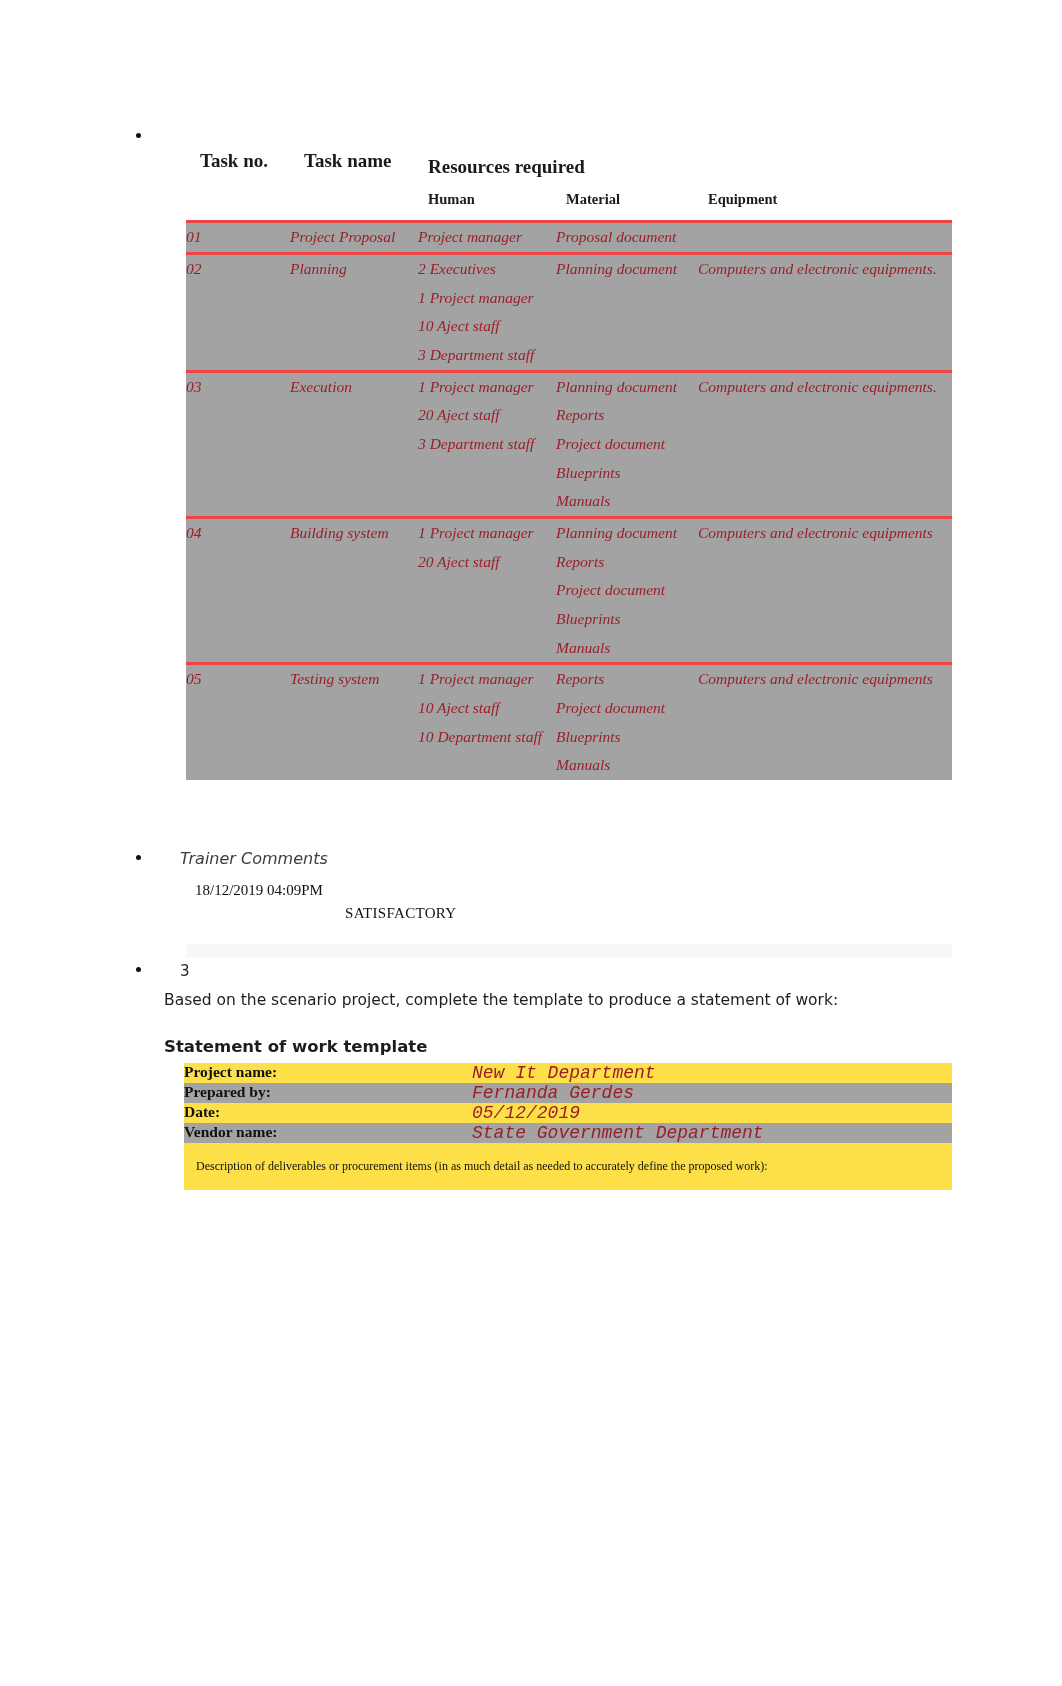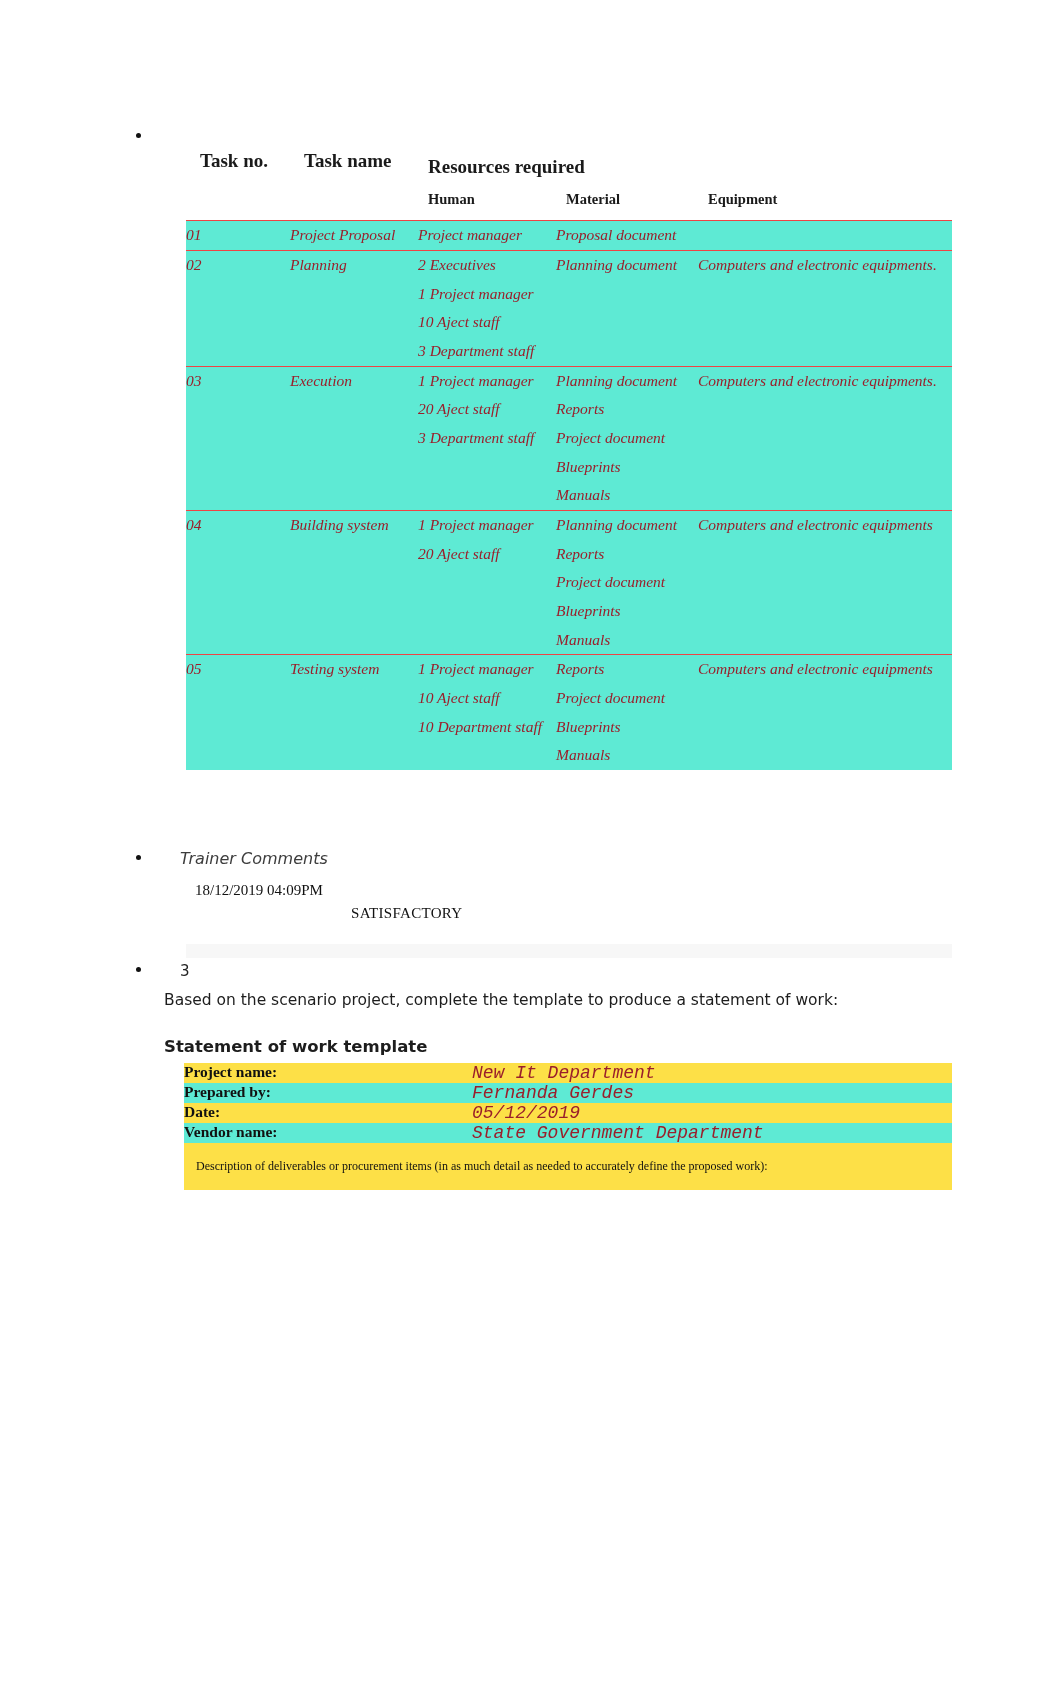--- a/index.html
+++ b/index.html
@@ -43,21 +43,21 @@
   .res-table td, .res-table th {
     vertical-align: top;
     padding: 0;
     border: 0;
     background: transparent;
   }
   .colsep {
     border-right: 1px solid #f2f2f2;
   }
   .rowsep {
-    border-bottom: 1px solid #ef4444;
+    border-bottom: 3px solid #ef4444;
   }
 
   .hdr-band {
     background: #f7f7f7;
   }
   .hdr-main {
     font-family: "Liberation Serif", serif;
     font-weight: bold;
     font-size: 19px;
     color: #1a1a1a;
@@ -111,21 +111,20 @@
     color: #111;
   }
   .tc-status {
     position: absolute;
     left: 345px;
     top: 905px;
     font-family: "Liberation Serif", serif;
     font-size: 15px;
     color: #111;
     letter-spacing: 0.3px;
-    margin-left: 6px;
   }
   .tc-band {
     position: absolute;
     left: 186px;
     top: 944px;
     width: 766px;
     height: 14px;
     background: #f7f7f7;
   }
 
@@ -187,21 +186,21 @@
     color: #9a1f2b;
     padding: 14px 10px 14px 14px;
   }
   .sow-desc td {
     font-family: "Liberation Serif", serif;
     font-size: 12px;
     color: #111;
     padding: 16px 10px 16px 12px;
   }
   .tint-a { background: #fde047; }
-  .tint-b { background: #5eead4; }
+  .tint-b { background: #a3a3a3; }
 </style>
 </head>
 <body>
 
 <div class="page">
 
   <div class="bullet-dot" style="left:136px; top:133px;"></div>
   <div class="bullet-dot" style="left:136px; top:855px;"></div>
   <div class="bullet-dot" style="left:136px; top:967px;"></div>
 

